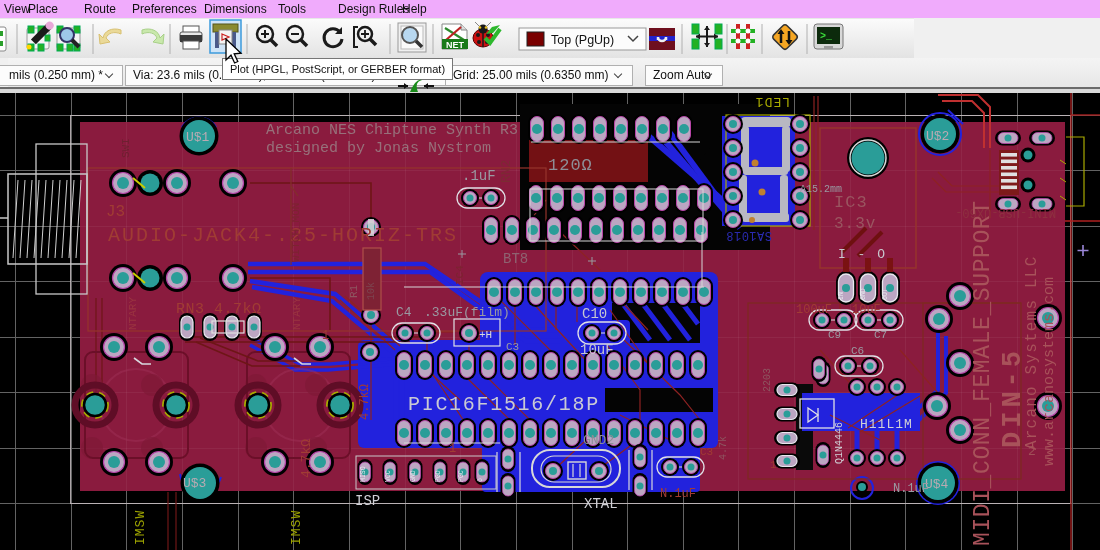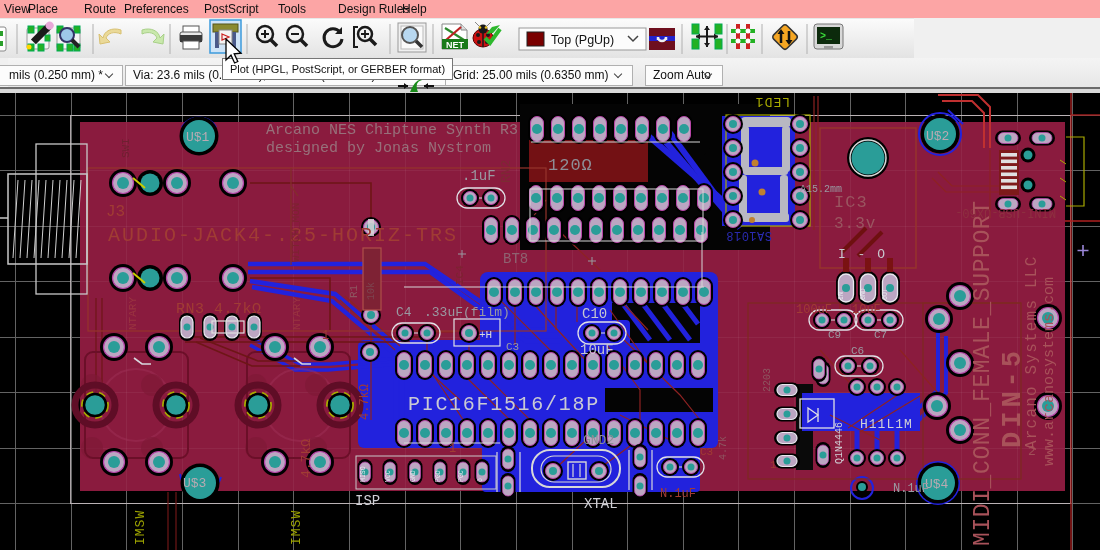--- a/index.html
+++ b/index.html
@@ -1,33 +1,33 @@
 <!DOCTYPE html>
 <html><head><meta charset="utf-8">
 <style>
 * { margin:0; padding:0; box-sizing:border-box; }
 body { width:1100px; height:550px; overflow:hidden; font-family:"Liberation Sans", sans-serif; background:#f0f0f0; position:relative; }
-.menubar { position:absolute; left:0; top:0; width:1100px; height:18px; background:#fca5a5; font-size:12px; color:#111; }
+.menubar { position:absolute; left:0; top:0; width:1100px; height:18px; background:#f0abfc; font-size:12px; color:#111; }
 .menubar span { position:absolute; top:2px; }
 .toolbar { position:absolute; left:0; top:18px; width:914px; height:40px; background:linear-gradient(#fbfbfb,#e3e3e3); border-top:1px solid #e8e8e8; }
 .row2 { position:absolute; left:8px; top:58px; width:1100px; height:32px; background:linear-gradient(#f4f4f4,#e6e6e6); border-bottom:1px solid #c8c8c8;padding-left:9px; }
 .combo { position:absolute; top:7px; height:21px; background:#fcfcfc; border:1px solid #b0b0b0; font-size:12px; color:#111; line-height:19px; padding-left:7px; white-space:nowrap; overflow:hidden; }
 .chev { position:absolute; top:5px; width:6px; height:6px; border-right:1.6px solid #444; border-bottom:1.6px solid #444; transform:rotate(45deg); }
 .tooltip { position:absolute; left:222px; top:58px; width:231px; height:22px; background:#ffffff; border:1px solid #767676; font-size:11px; color:#111; line-height:20px; text-align:center; white-space:nowrap; z-index:30; }
 .canvas { position:absolute; left:0; top:93px; }
 .topline { position:absolute; left:0; top:87px; width:1100px; height:2px; background:#6b6b6b; }
 .strip { position:absolute; left:0; top:89px; width:1100px; height:4px; background:#d9d9d9; }
 </style></head>
 <body>
 <div class="menubar">
 <span style="left:4px">View</span>
     <span style="left:28px">Place</span>
     <span style="left:84px">Route</span>
-<span style="left:124px">Preferences</span>
-    <span style="left:204px">PostScript</span>
+<span style="left:132px">Preferences</span>
+    <span style="left:204px">Dimensions</span>
     <span style="left:278px">Tools</span>
 <span style="left:338px">Design Rules</span>
     <span style="left:402px">Help</span>
 </div>
 <div class="toolbar">
 <svg width="1100" height="40" style="position:absolute;left:0;top:0">
 
 <rect x="-6" y="8" width="12" height="24" rx="2" fill="#fff" stroke="#888"></rect>
       <rect x="-2" y="12" width="5" height="5" fill="#2ca02c"></rect>
       <rect x="-2" y="22" width="5" height="5" fill="#2ca02c"></rect>

